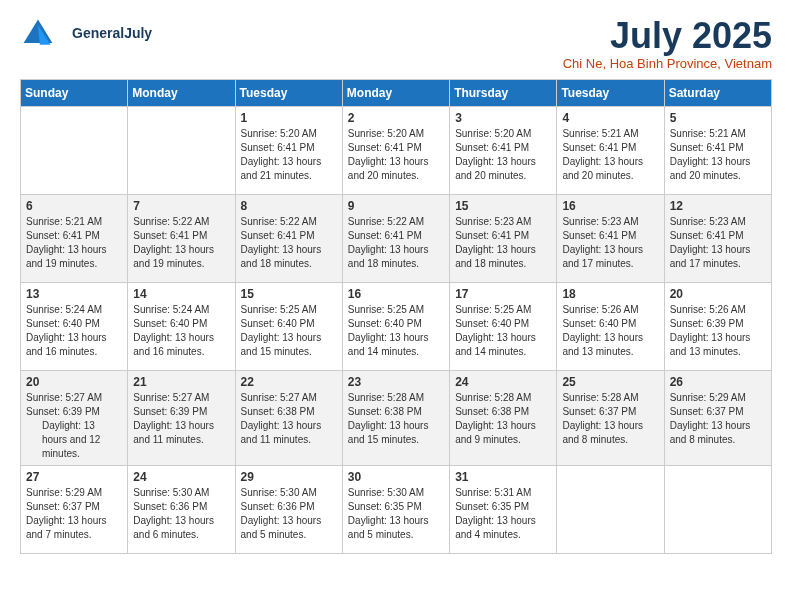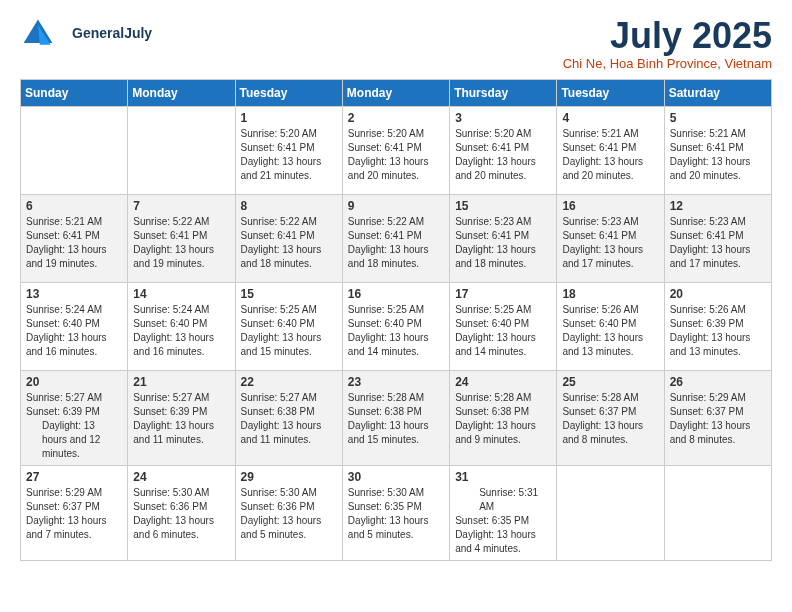--- a/index.html
+++ b/index.html
@@ -373,21 +373,21 @@
           <span class="day-num">30</span>
           <div class="day-info">
             <span style="display: block;">Sunrise: 5:30 AM</span>
             <span style="display: block;">Sunset: 6:35 PM</span>
             <span style="display: block;">Daylight: 13 hours and 5 minutes.</span>
           </div>
         </td>
         <td>
           <span class="day-num">31</span>
           <div class="day-info">
-            <span style="display: block; margin-left: 24px;">Sunrise: 5:31 AM</span>
+            <span style="display: block;">Sunrise: 5:31 AM</span>
             <span style="display: block;">Sunset: 6:35 PM</span>
             <span style="display: block;">Daylight: 13 hours and 4 minutes.</span>
           </div>
         </td>
         <td class="empty"></td>
         <td class="empty"></td>
       </tr>
     </tbody>
 </table>
 

